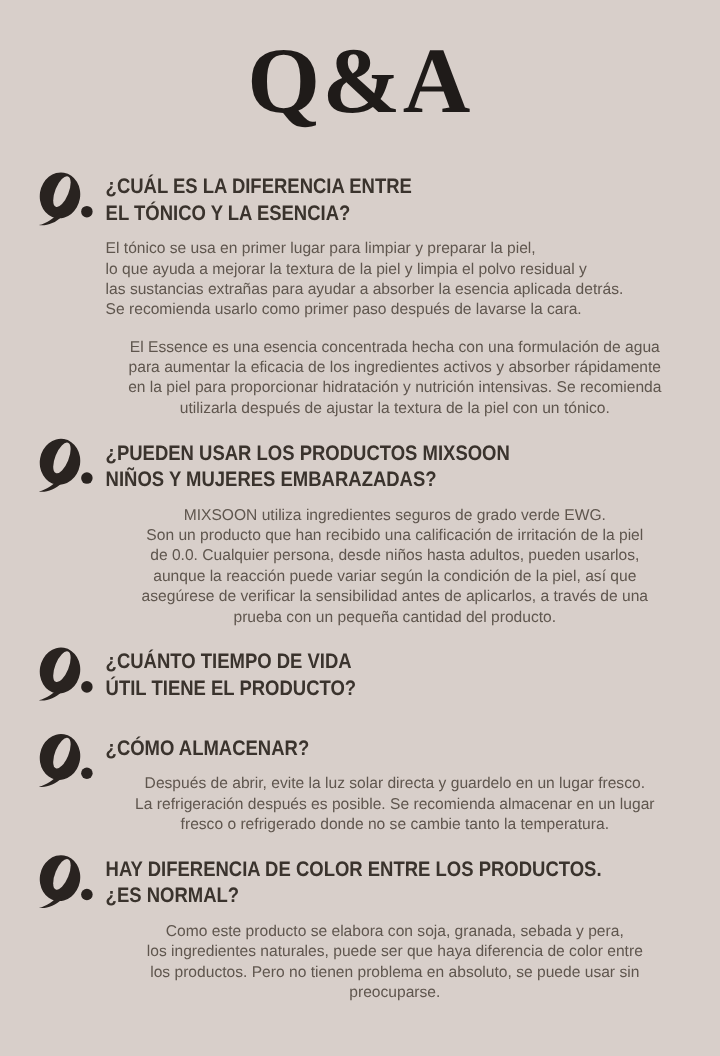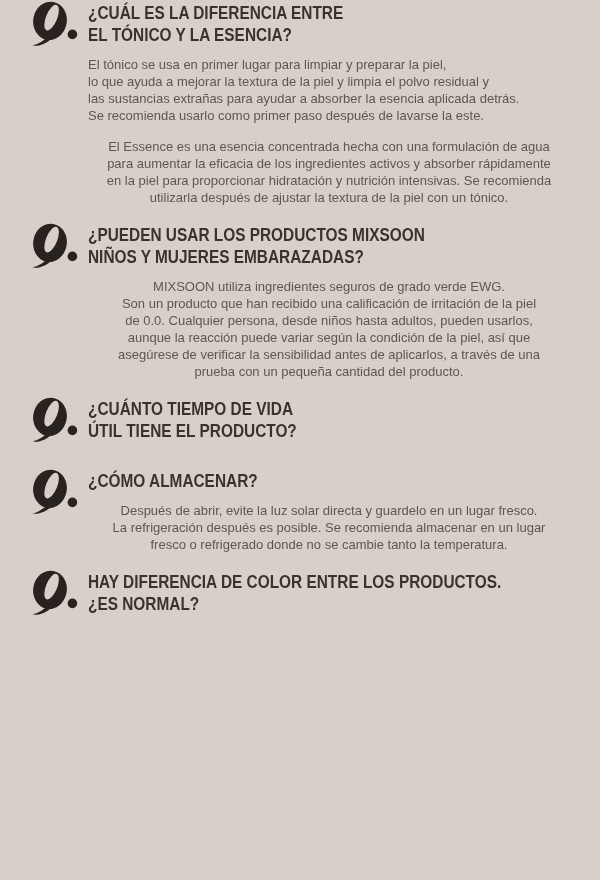--- a/index.html
+++ b/index.html
@@ -60,38 +60,39 @@
     color: var(--answer-color);
     margin: 0 0 14px 0;
     white-space: pre-line;
   }
   .answers p:last-child { margin-bottom: 0; text-align: center; }
 </style>
 </head>
 <body>
 
 <div class="page">
+  <h1 class="title">Q&amp;A</h1>
   <main class="sections">
   <section class="qa-section">
     <span class="q-marker">
       <svg width="48" height="52" viewBox="0 0 60 65" aria-hidden="true">
         <ellipse cx="25" cy="26" rx="21" ry="24" fill="currentColor" transform="rotate(10 25 26)"></ellipse>
         <ellipse cx="27" cy="22" rx="7" ry="17" fill="var(--bg-color)" transform="rotate(22 27 22)"></ellipse>
         <path d="M24 44 C18 50 11 55 3 57 C11 58 20 55 27 48 Z" fill="currentColor"></path>
         <circle cx="53" cy="43" r="6" fill="currentColor"></circle>
       </svg>
     </span>
     <div class="qa-content">
       <h2 class="question">¿CUÁL ES LA DIFERENCIA ENTRE
 EL TÓNICO Y LA ESENCIA?</h2>
       <div class="answers">
             <p>El tónico se usa en primer lugar para limpiar y preparar la piel,
 lo que ayuda a mejorar la textura de la piel y limpia el polvo residual y
 las sustancias extrañas para ayudar a absorber la esencia aplicada detrás.
-Se recomienda usarlo como primer paso después de lavarse la este.</p>
+Se recomienda usarlo como primer paso después de lavarse la cara.</p>
             <p>El Essence es una esencia concentrada hecha con una formulación de agua
 para aumentar la eficacia de los ingredientes activos y absorber rápidamente
 en la piel para proporcionar hidratación y nutrición intensivas. Se recomienda
 utilizarla después de ajustar la textura de la piel con un tónico.</p>
           </div>
     </div>
   </section>
 
   <section class="qa-section">
     <span class="q-marker">
@@ -155,16 +156,22 @@
       <svg width="48" height="52" viewBox="0 0 60 65" aria-hidden="true">
         <ellipse cx="25" cy="26" rx="21" ry="24" fill="currentColor" transform="rotate(10 25 26)"></ellipse>
         <ellipse cx="27" cy="22" rx="7" ry="17" fill="var(--bg-color)" transform="rotate(22 27 22)"></ellipse>
         <path d="M24 44 C18 50 11 55 3 57 C11 58 20 55 27 48 Z" fill="currentColor"></path>
         <circle cx="53" cy="43" r="6" fill="currentColor"></circle>
       </svg>
     </span>
     <div class="qa-content">
       <h2 class="question">HAY DIFERENCIA DE COLOR ENTRE LOS PRODUCTOS.
 ¿ES NORMAL?</h2>
+      <div class="answers">
+            <p>Como este producto se elabora con soja, granada, sebada y pera,
+los ingredientes naturales, puede ser que haya diferencia de color entre
+los productos. Pero no tienen problema en absoluto, se puede usar sin
+preocuparse.</p>
+          </div>
     </div>
   </section>
 </main>
 </div>
 
 </body></html>

